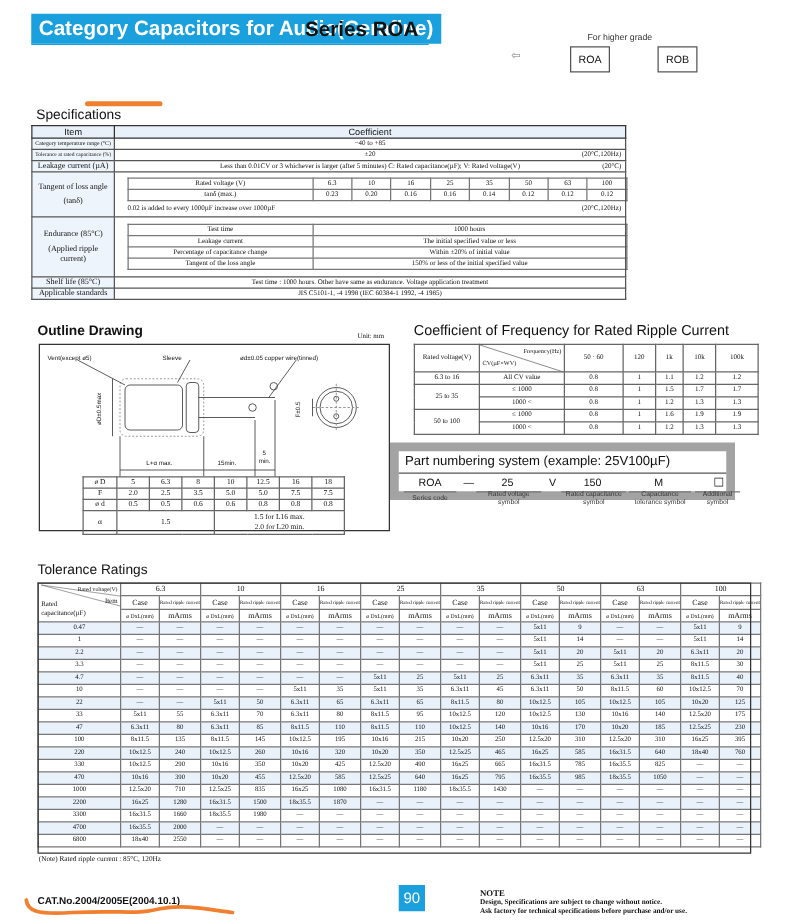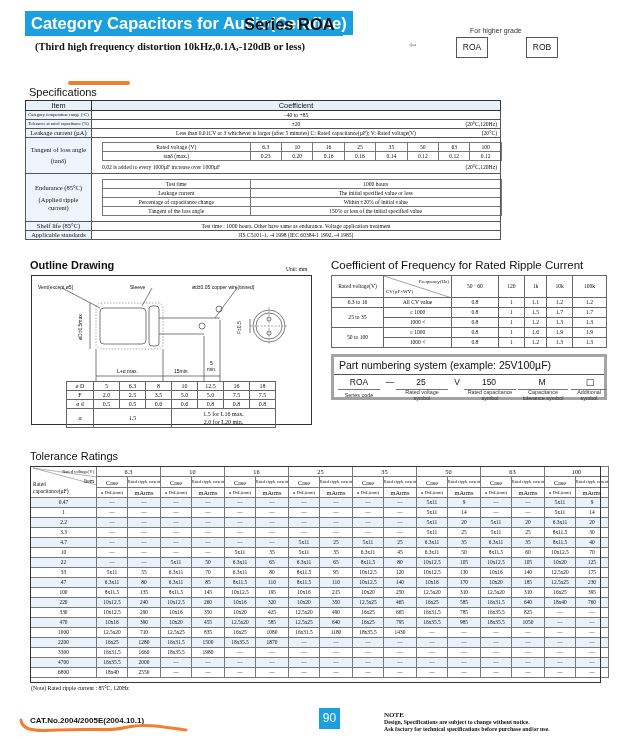--- a/index.html
+++ b/index.html
@@ -45,21 +45,21 @@
 
   
   .coef { left: 331px; top: 275px; width: 276px; font-size: 5.6px; }
   .coef td { border: 1px solid #666; text-align: center; height: 9.8px; padding: 0; line-height: 9px; }
   .coef .hd td { height: 22px; }
   .diag { position: relative; }
   .diag .d-top { position: absolute; right: 2px; top: 1px; font-size: 5px; }
   .diag .d-bot { position: absolute; left: 2px; bottom: 1px; font-size: 5px; }
 
   
-  .part { left: 331px; top: 354px; width: 276px; height: 46px; border: 3px solid #a3a3a3; }
+  .part { left: 312px; top: 354px; width: 276px; height: 46px; border: 7px solid #a3a3a3; }
   .part-title { position: absolute; left: 5px; top: 2px; font-family: "Liberation Sans", sans-serif; font-size: 10.5px; }
   .part-rule { position: absolute; left: 0; right: 0; top: 17px; height: 1px; background: #555; }
   .pn { position: absolute; top: 20px; font-family: "Liberation Sans", sans-serif; font-size: 8.5px; text-align: center; }
   .pl { position: absolute; top: 33px; font-family: "Liberation Sans", sans-serif; font-size: 5.4px; text-align: center; line-height: 5.8px; color: #333; }
   .pu { position: absolute; top: 32px; height: 1px; background: #777; }
 
   
   .ratings { left: 30px; top: 466px; font-size: 5.4px; }
   .ratings td { border: 1px solid #777; text-align: center; padding: 0; height: 9.85px; line-height: 9px; white-space: nowrap; }
   .ratings .v-hdr td { height: 9px; font-size: 6.3px; }
@@ -83,21 +83,20 @@
   .note-lines { left: 384px; top: 719px; font-size: 5.8px; font-weight: bold; line-height: 7px; white-space: nowrap; }
 </style>
 </head>
 <body>
 
 <div class="abs title-bar">Category Capacitors for Audio(Cerafine)</div>
 <div class="abs series">Series ROA</div>
 <div class="abs title-rule"></div>
 
 <div class="abs bullets">
-  <div style="padding-left:5px;">(Third high frequency distortion 10kHz,0.1A,-120dB or less)</div>
 </div>
 <div class="abs underline-mark"></div>
 
 <div class="abs higher-label">For higher grade</div>
 <div class="abs grade-box" style="left:456px;">ROA</div>
 <div class="abs grade-arrow">⇦</div>
 
 <div class="abs grade-box" style="left:526px;">ROB</div>
 
 <div class="abs section-title" style="left:29px; top:86px;">Specifications</div>

